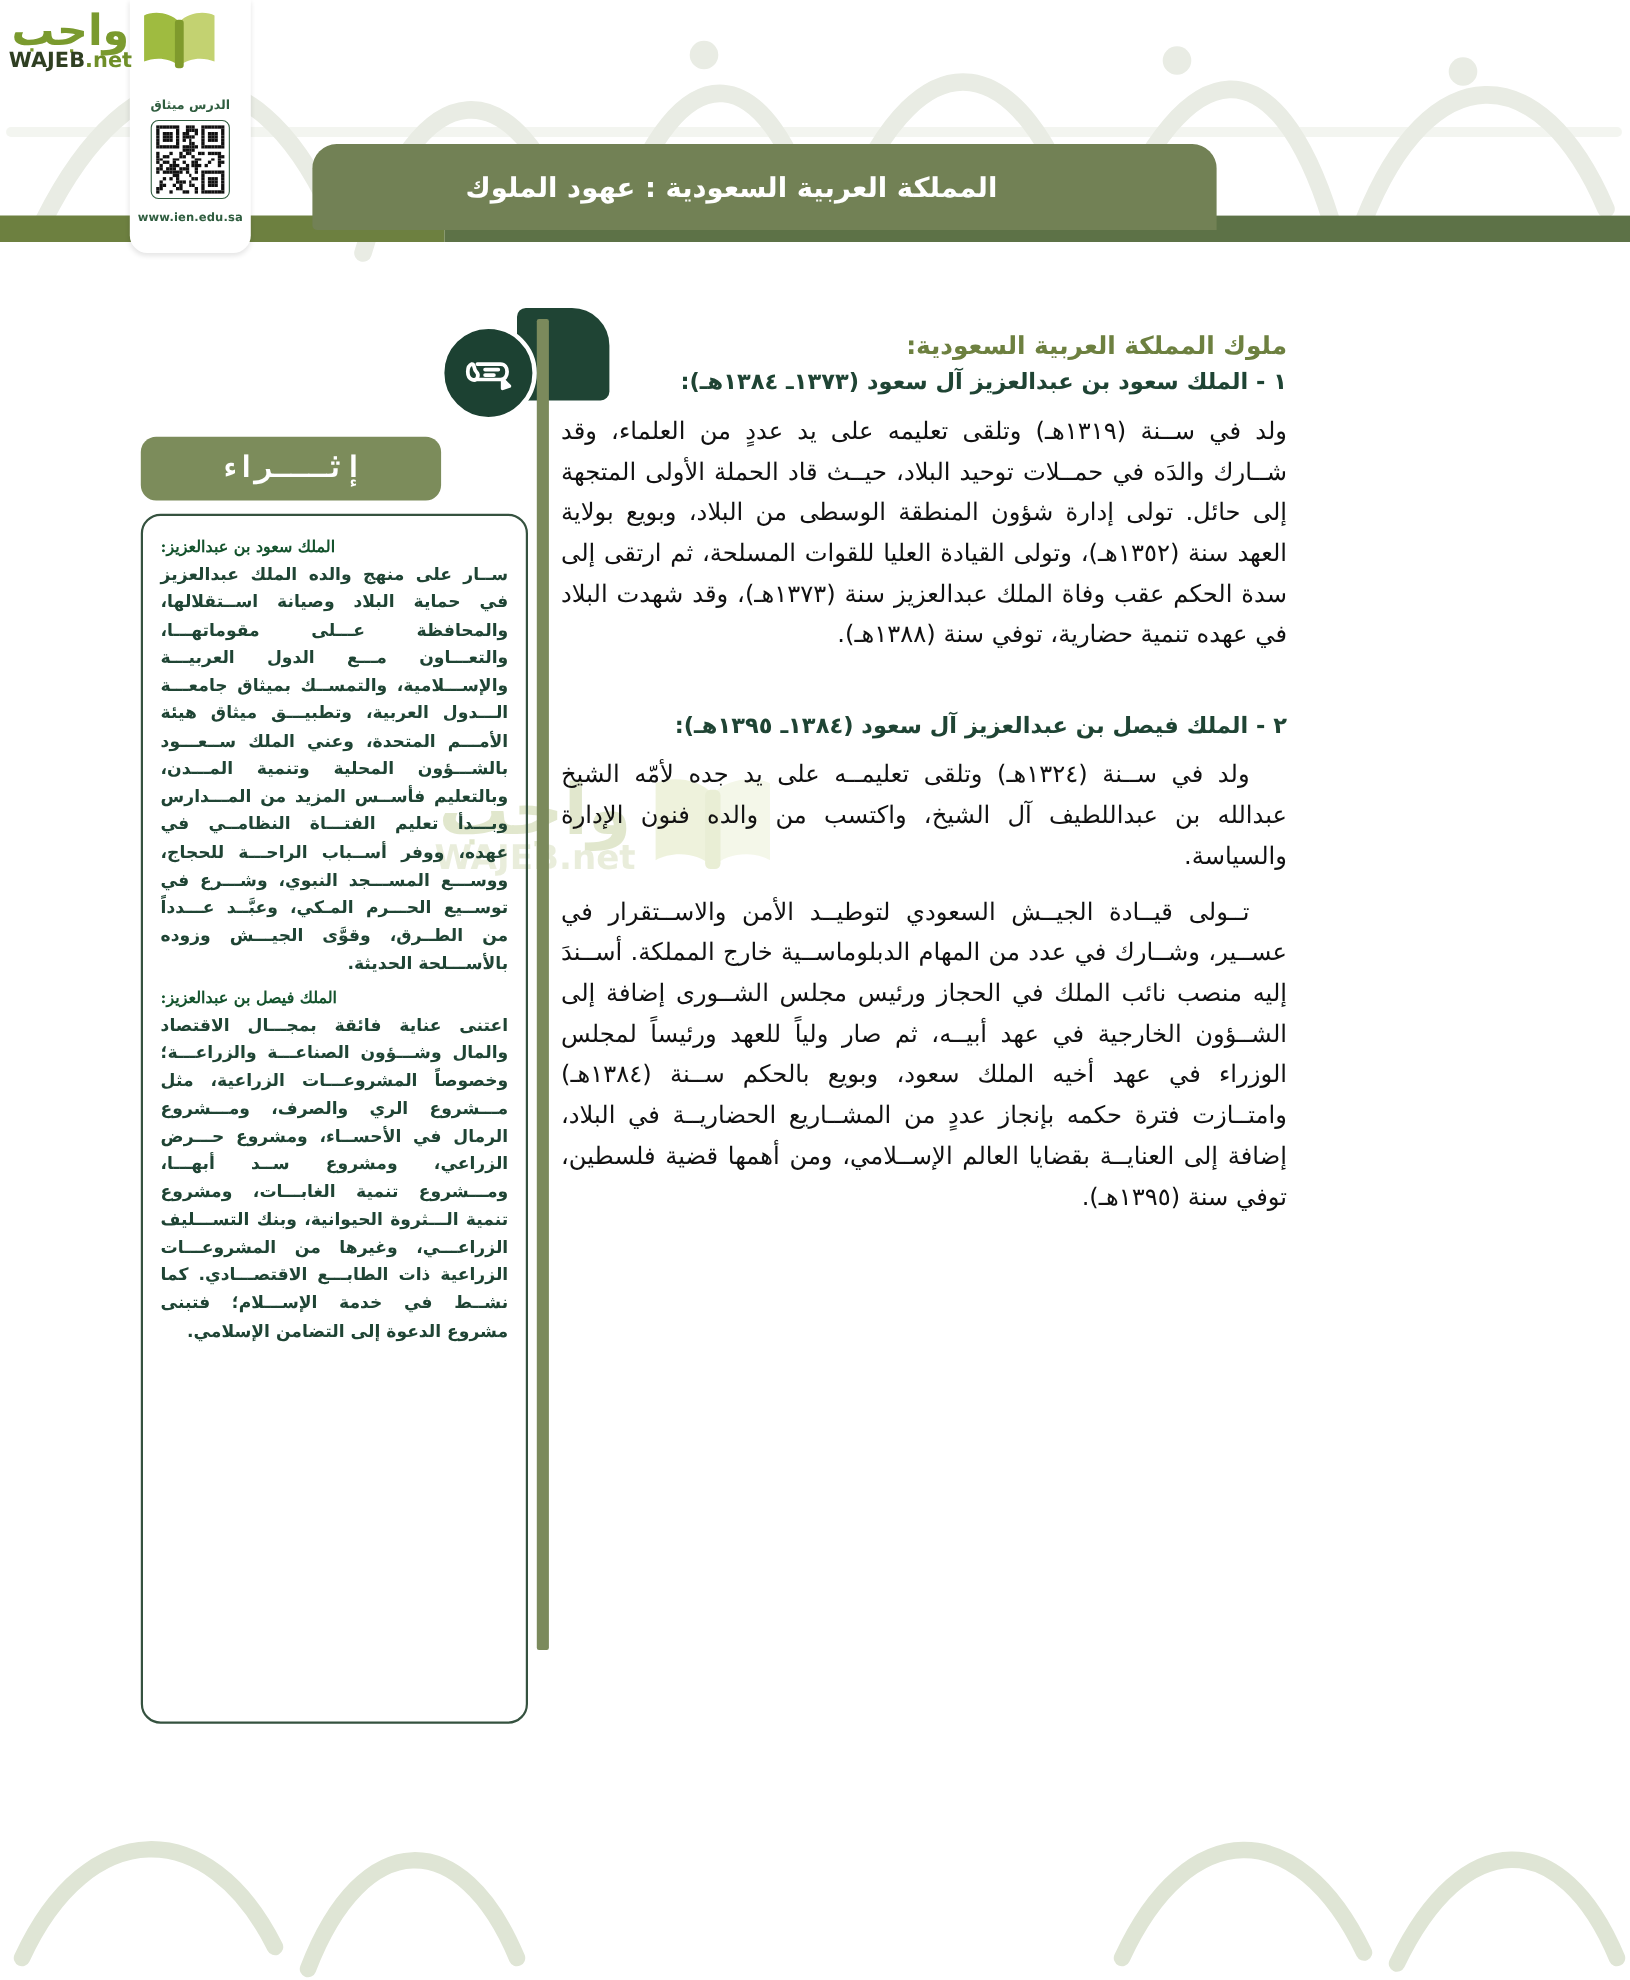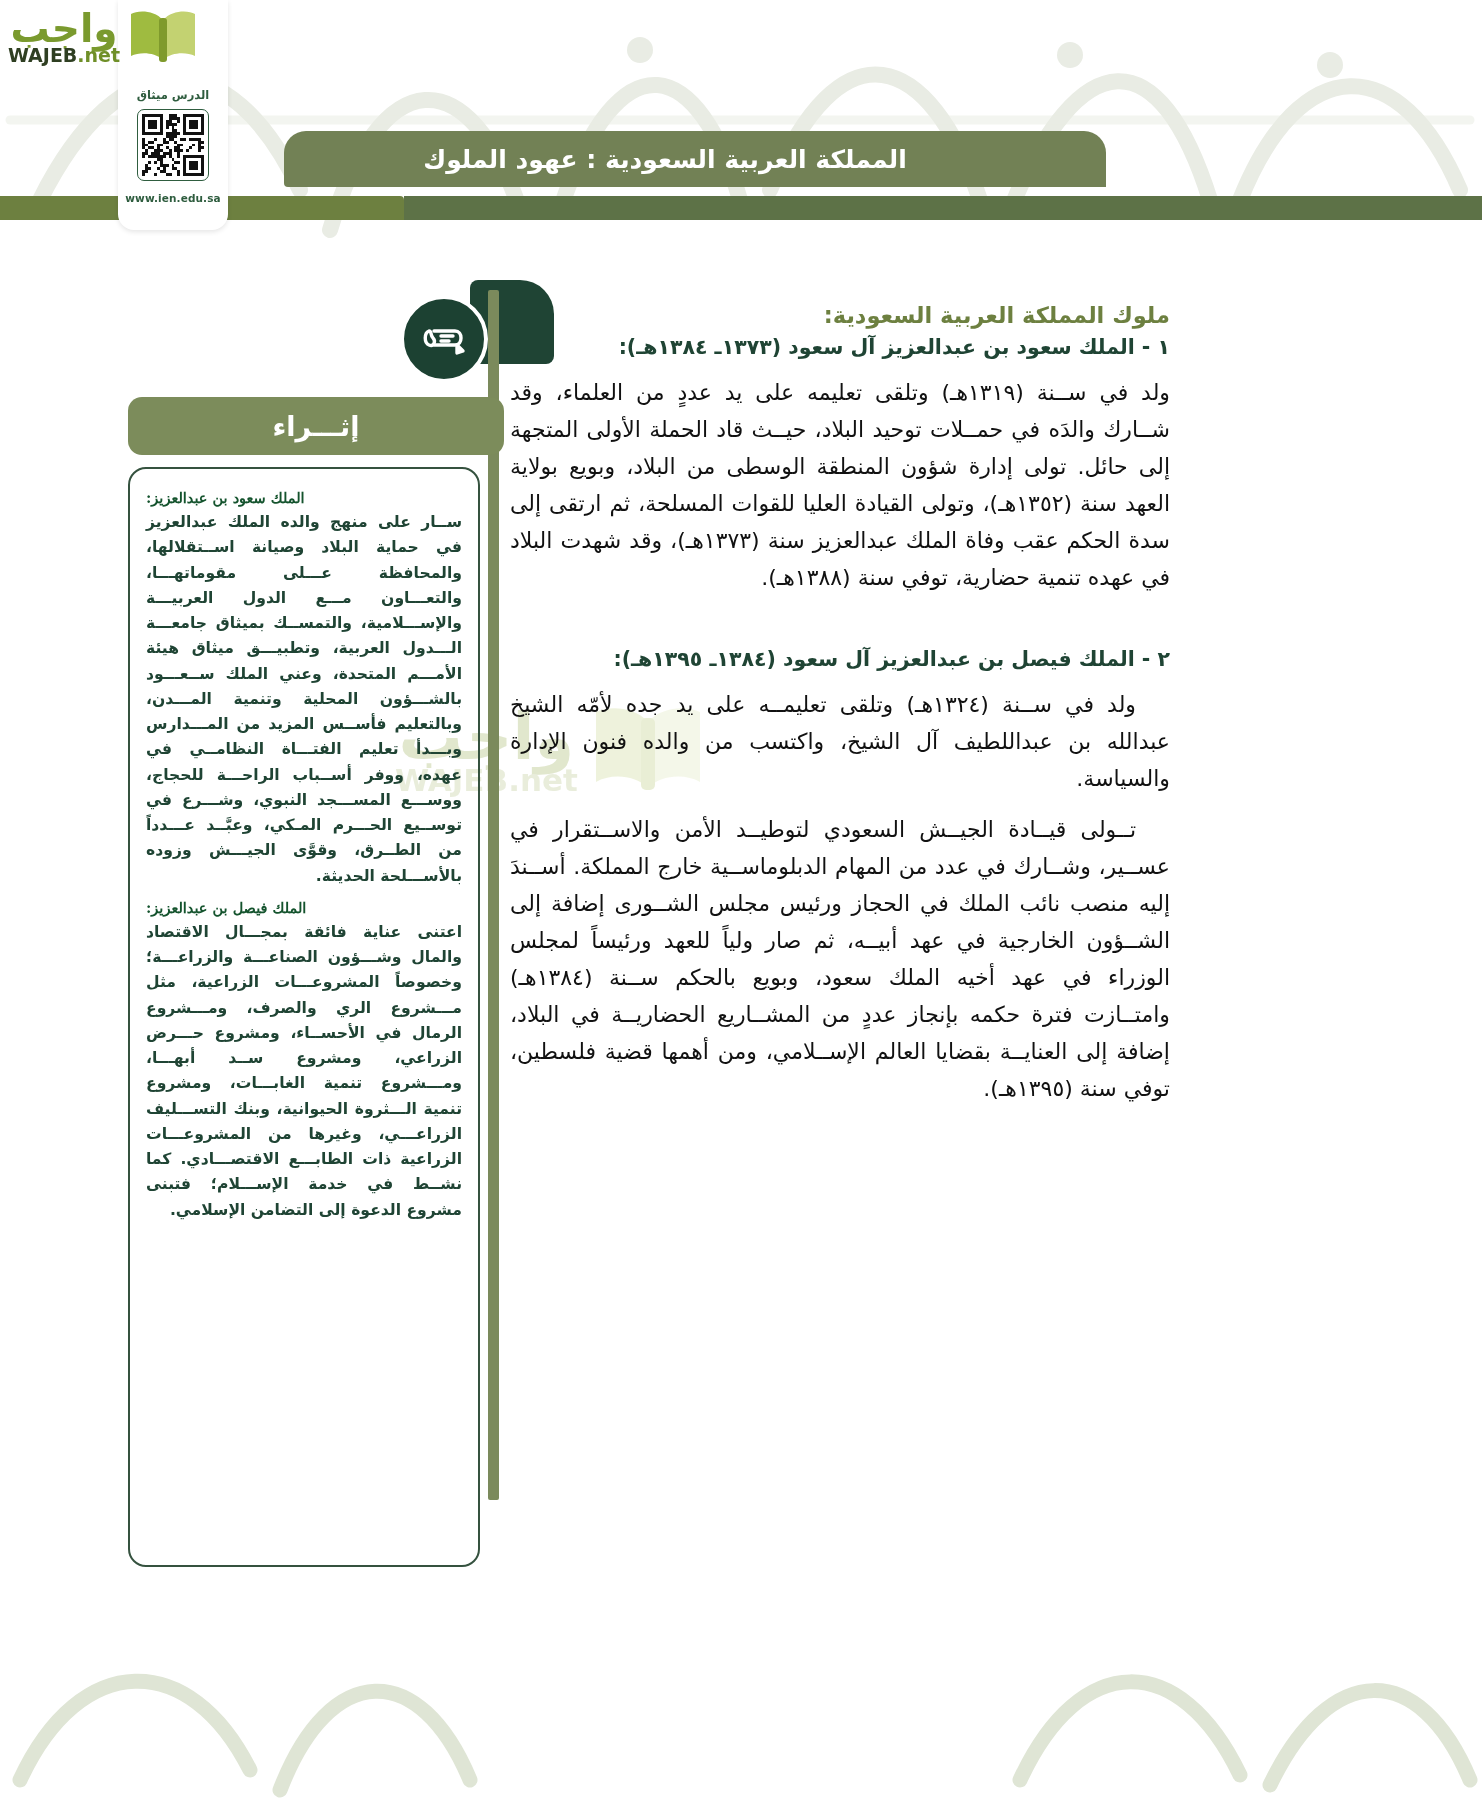--- a/index.html
+++ b/index.html
@@ -81,21 +81,21 @@
     background:#ffffff;border:2.5px solid #2f4a36;
     border-radius:14px;
     padding:7px 26px 9px 26px;
     font-size:19.5px;font-weight:bold;color:#1d2b21;
     z-index:22;white-space:nowrap;
   }
 
   
   .title-banner{
     position:absolute;top:131px;left:284px;
-    width:822px;height:56px;
+    width:822px;height:78px;
     background:#728155;
     border-top-left-radius:22px;border-top-right-radius:22px;
     border-bottom-left-radius:4px;
     display:flex;align-items:center;justify-content:center;
     z-index:20;
   }
   .title-banner span{
     font-size:25px;font-weight:bold;color:#ffffff;
     padding-right:60px;
     letter-spacing:.2px;
@@ -143,26 +143,27 @@
     font-size:22px;color:#111111;line-height:1.68;
     margin:0 0 14px 0;text-align:justify;
     text-justify:inter-word;
   }
   .main-p.indent{text-indent:34px;}
   .gap-lg{height:34px;}
 
   
   .side-col{position:absolute;top:62px;left:128px;width:352px;}
   .ithraa-bar{
-    position:absolute;top:95px;left:0;width:376px;height:58px;
+    position:absolute;top:95px;left:0;width:273px;height:58px;
     background:#7c8c5b;
     border-top-left-radius:14px;border-bottom-left-radius:14px;
     border-top-right-radius:14px;border-bottom-right-radius:14px;
     display:flex;align-items:center;justify-content:center;
     z-index:2;
+    font-family:Liberation Mono, monospace;
   }
   .ithraa-bar span{font-size:27px;font-weight:bold;color:#ffffff;letter-spacing:1px;}
   .side-box{
     position:absolute;top:165px;left:0;width:352px;height:1100px;
     border:2.4px solid #35523f;border-radius:18px;
     box-sizing:border-box;
     padding:18px 16px 14px 16px;
     direction:rtl;
     background:transparent;
   }

